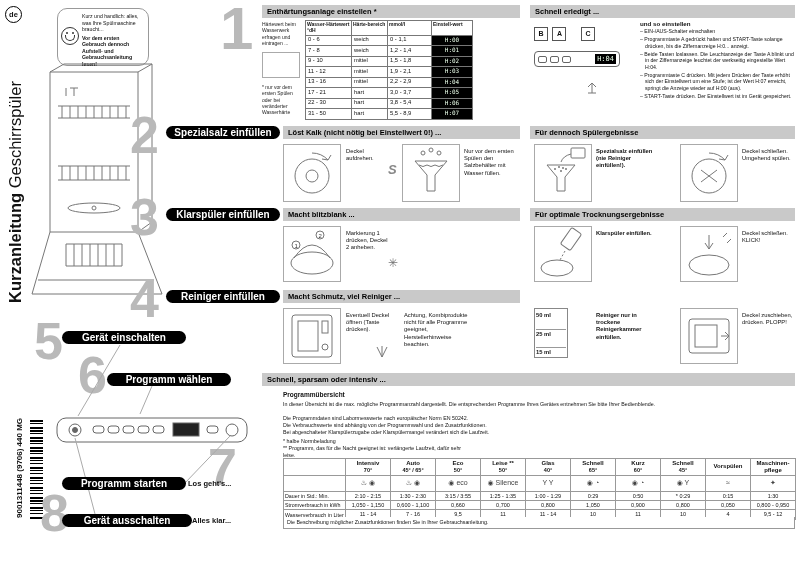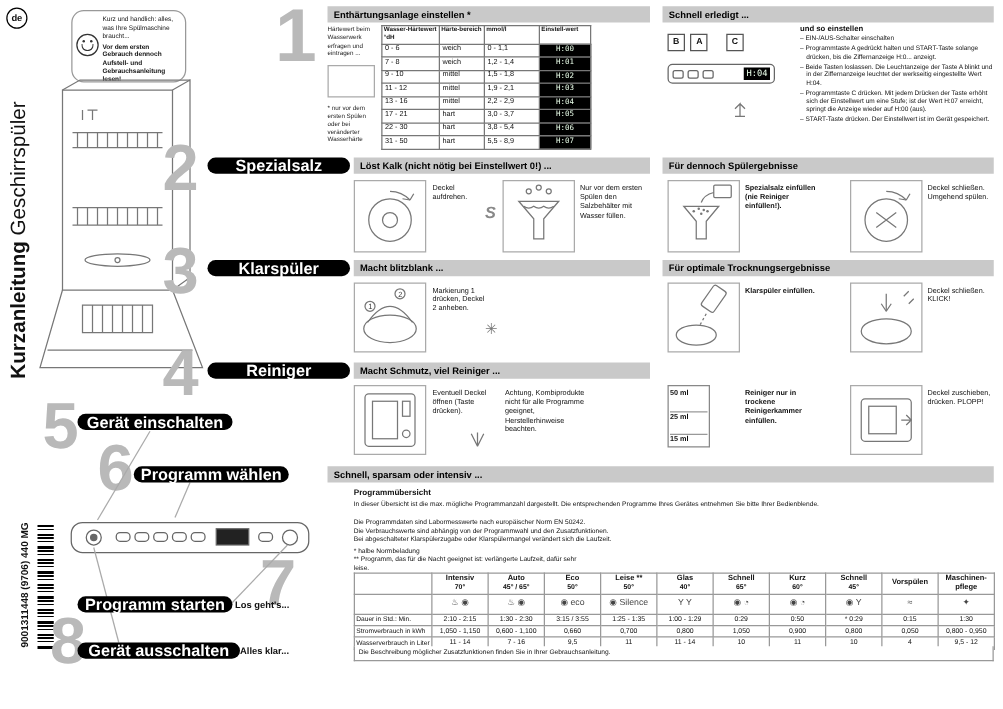--- a/index.html
+++ b/index.html
@@ -3,21 +3,21 @@
 <meta charset="utf-8">
 <style>
   html,body{margin:0;padding:0;background:#fff}
   #page{position:relative;width:802px;height:543px;background:#fff;overflow:hidden;
         font-family:"Liberation Sans",sans-serif;color:#111}
   .abs{position:absolute}
   
   .bignum{position:absolute;font-weight:bold;color:#b9b9b9;line-height:.9;letter-spacing:-2px}
   
   .pill{position:absolute;height:13px;line-height:13px;border-radius:7px;background:#000;color:#fff;
-        font-size:13px;font-weight:bold;text-align:center;padding:0 4px;z-index:5}
+        font-size:10px;font-weight:bold;text-align:center;padding:0 4px;z-index:5}
   
   .gbar{position:absolute;height:13px;line-height:13px;background:#c9c9c9;color:#000;
         font-size:7.5px;font-weight:bold;padding:0 5px;overflow:hidden;white-space:nowrap}
   .tagline{position:absolute;font-size:7.5px;font-weight:bold;line-height:13px}
   
   .cap{position:absolute;font-size:5.8px;line-height:1.25;color:#111}
   .capb{font-weight:bold}
   .imgbox{position:absolute;border:1px solid #aaa;background:#fff;box-sizing:border-box}
   
   #lang-badge{position:absolute;left:5px;top:6px;width:15px;height:15px;border:1.3px solid #000;border-radius:50%;

